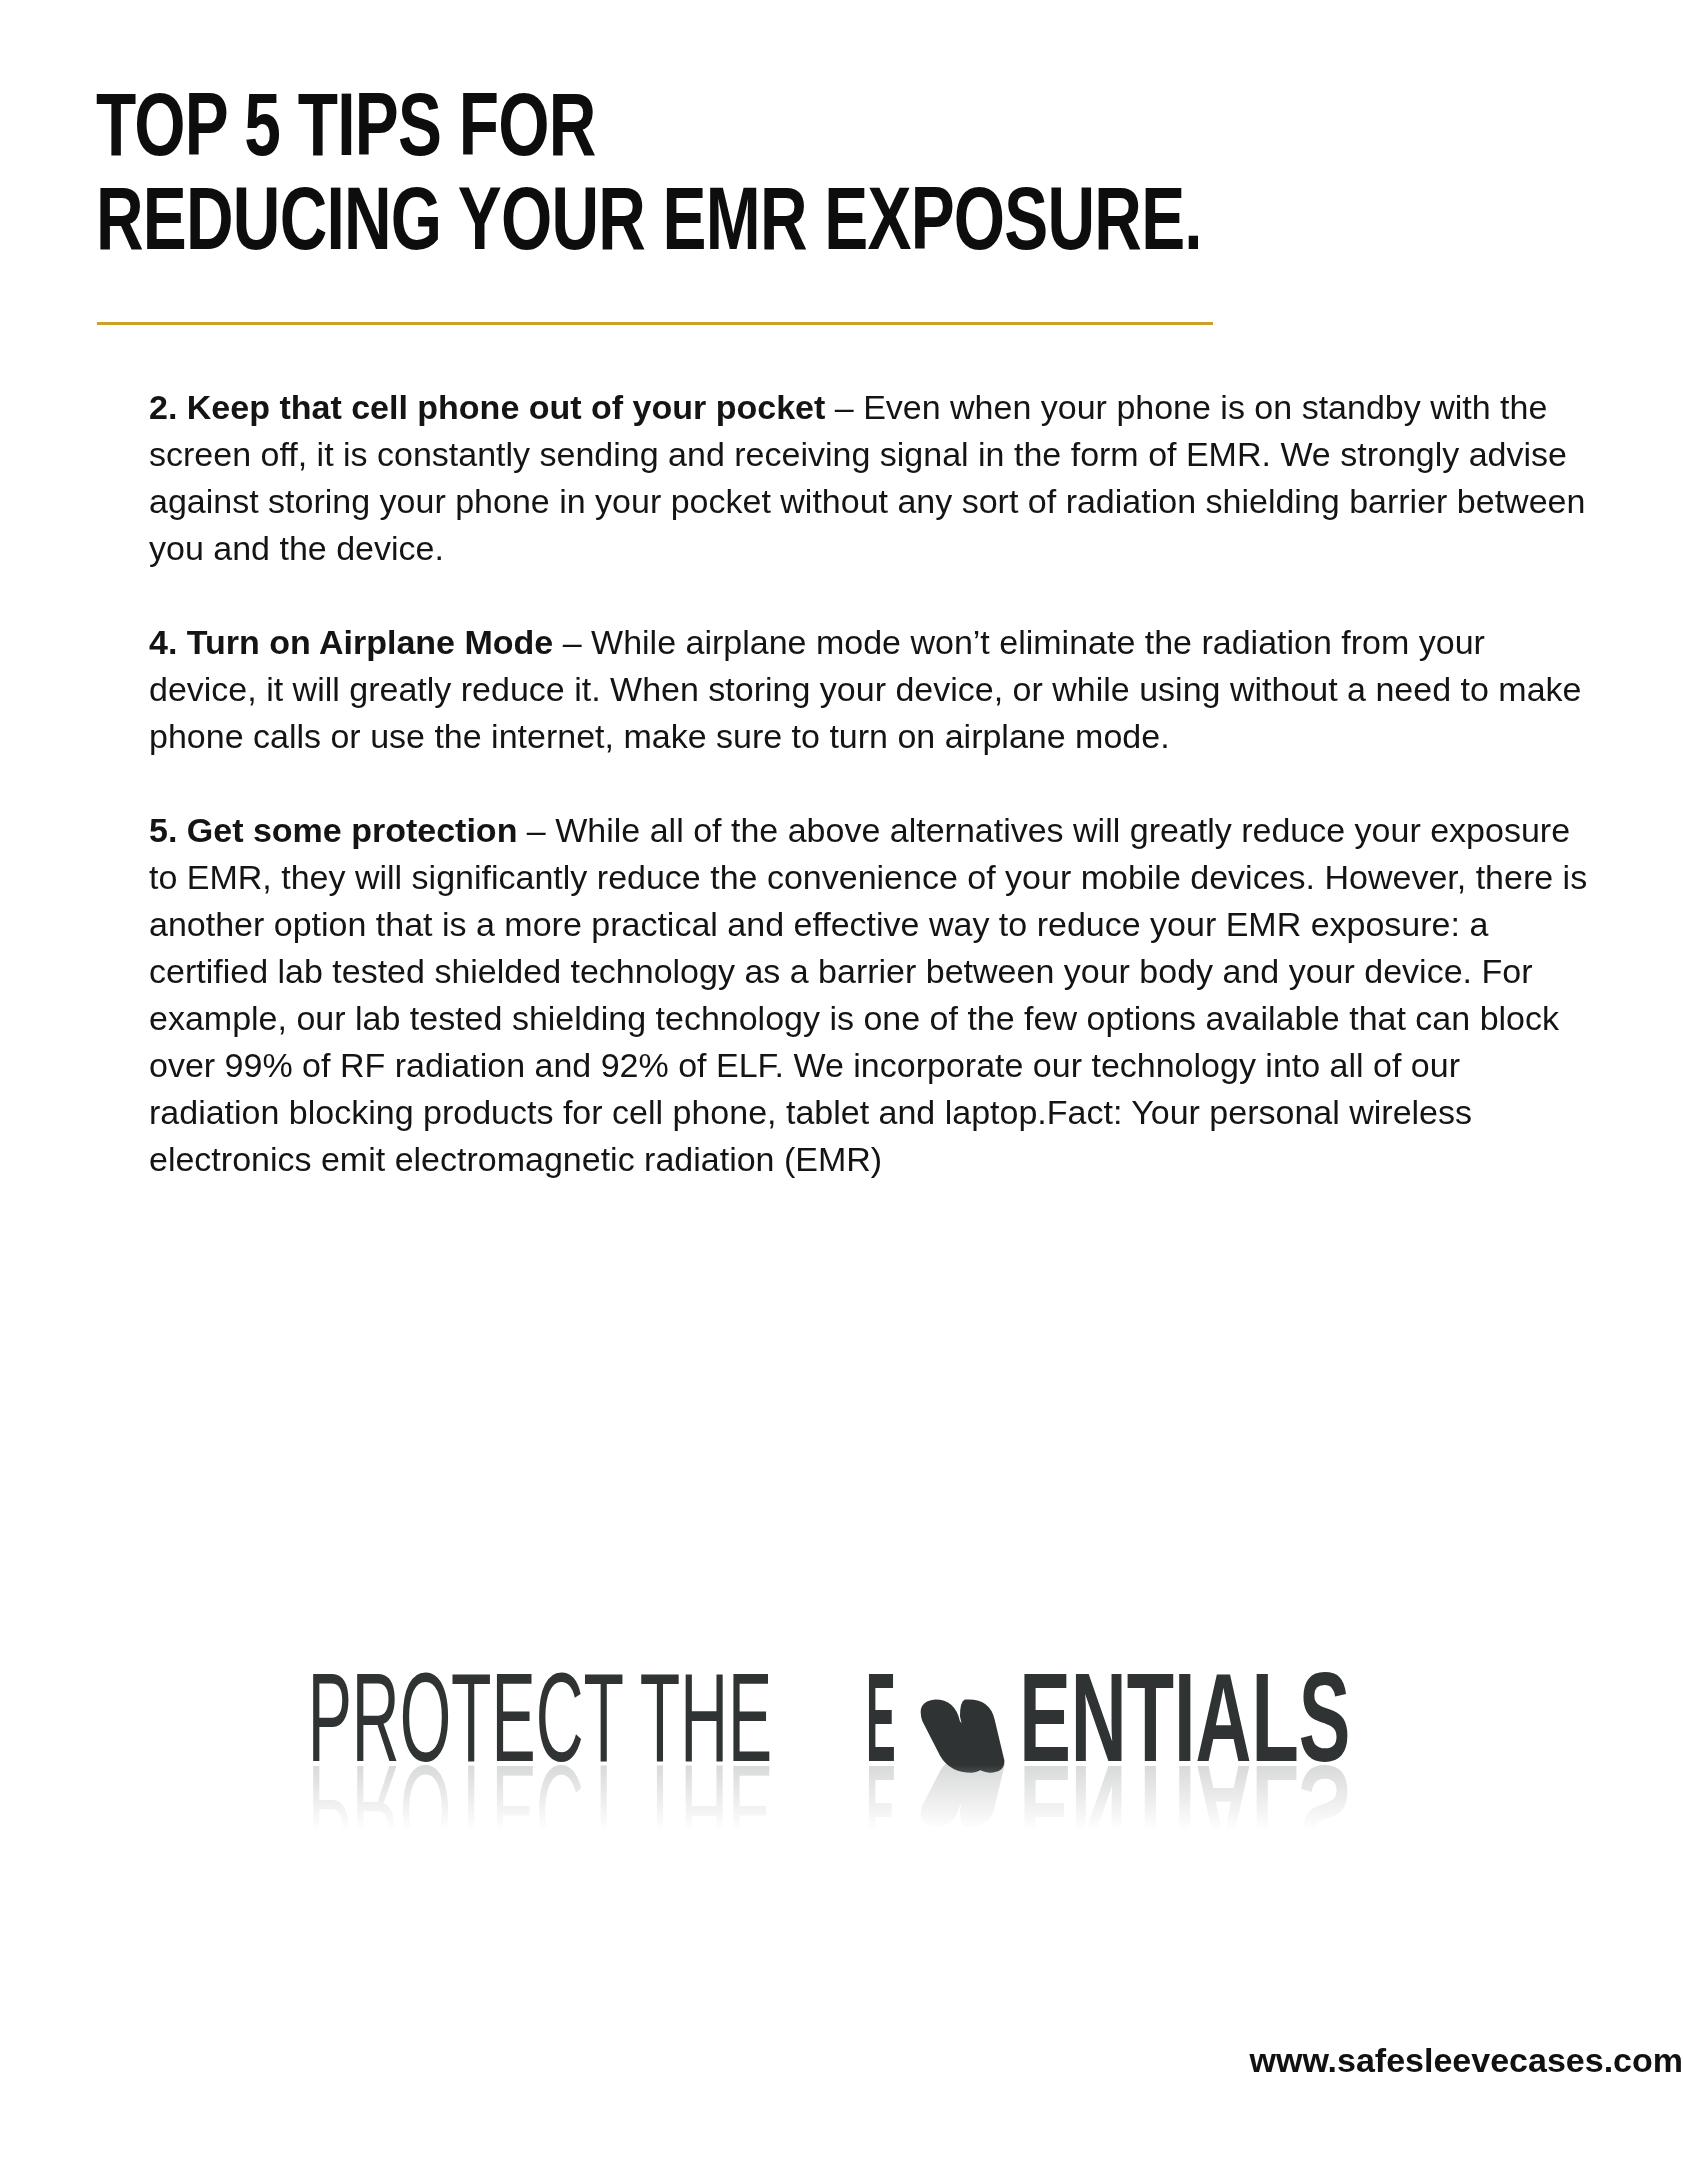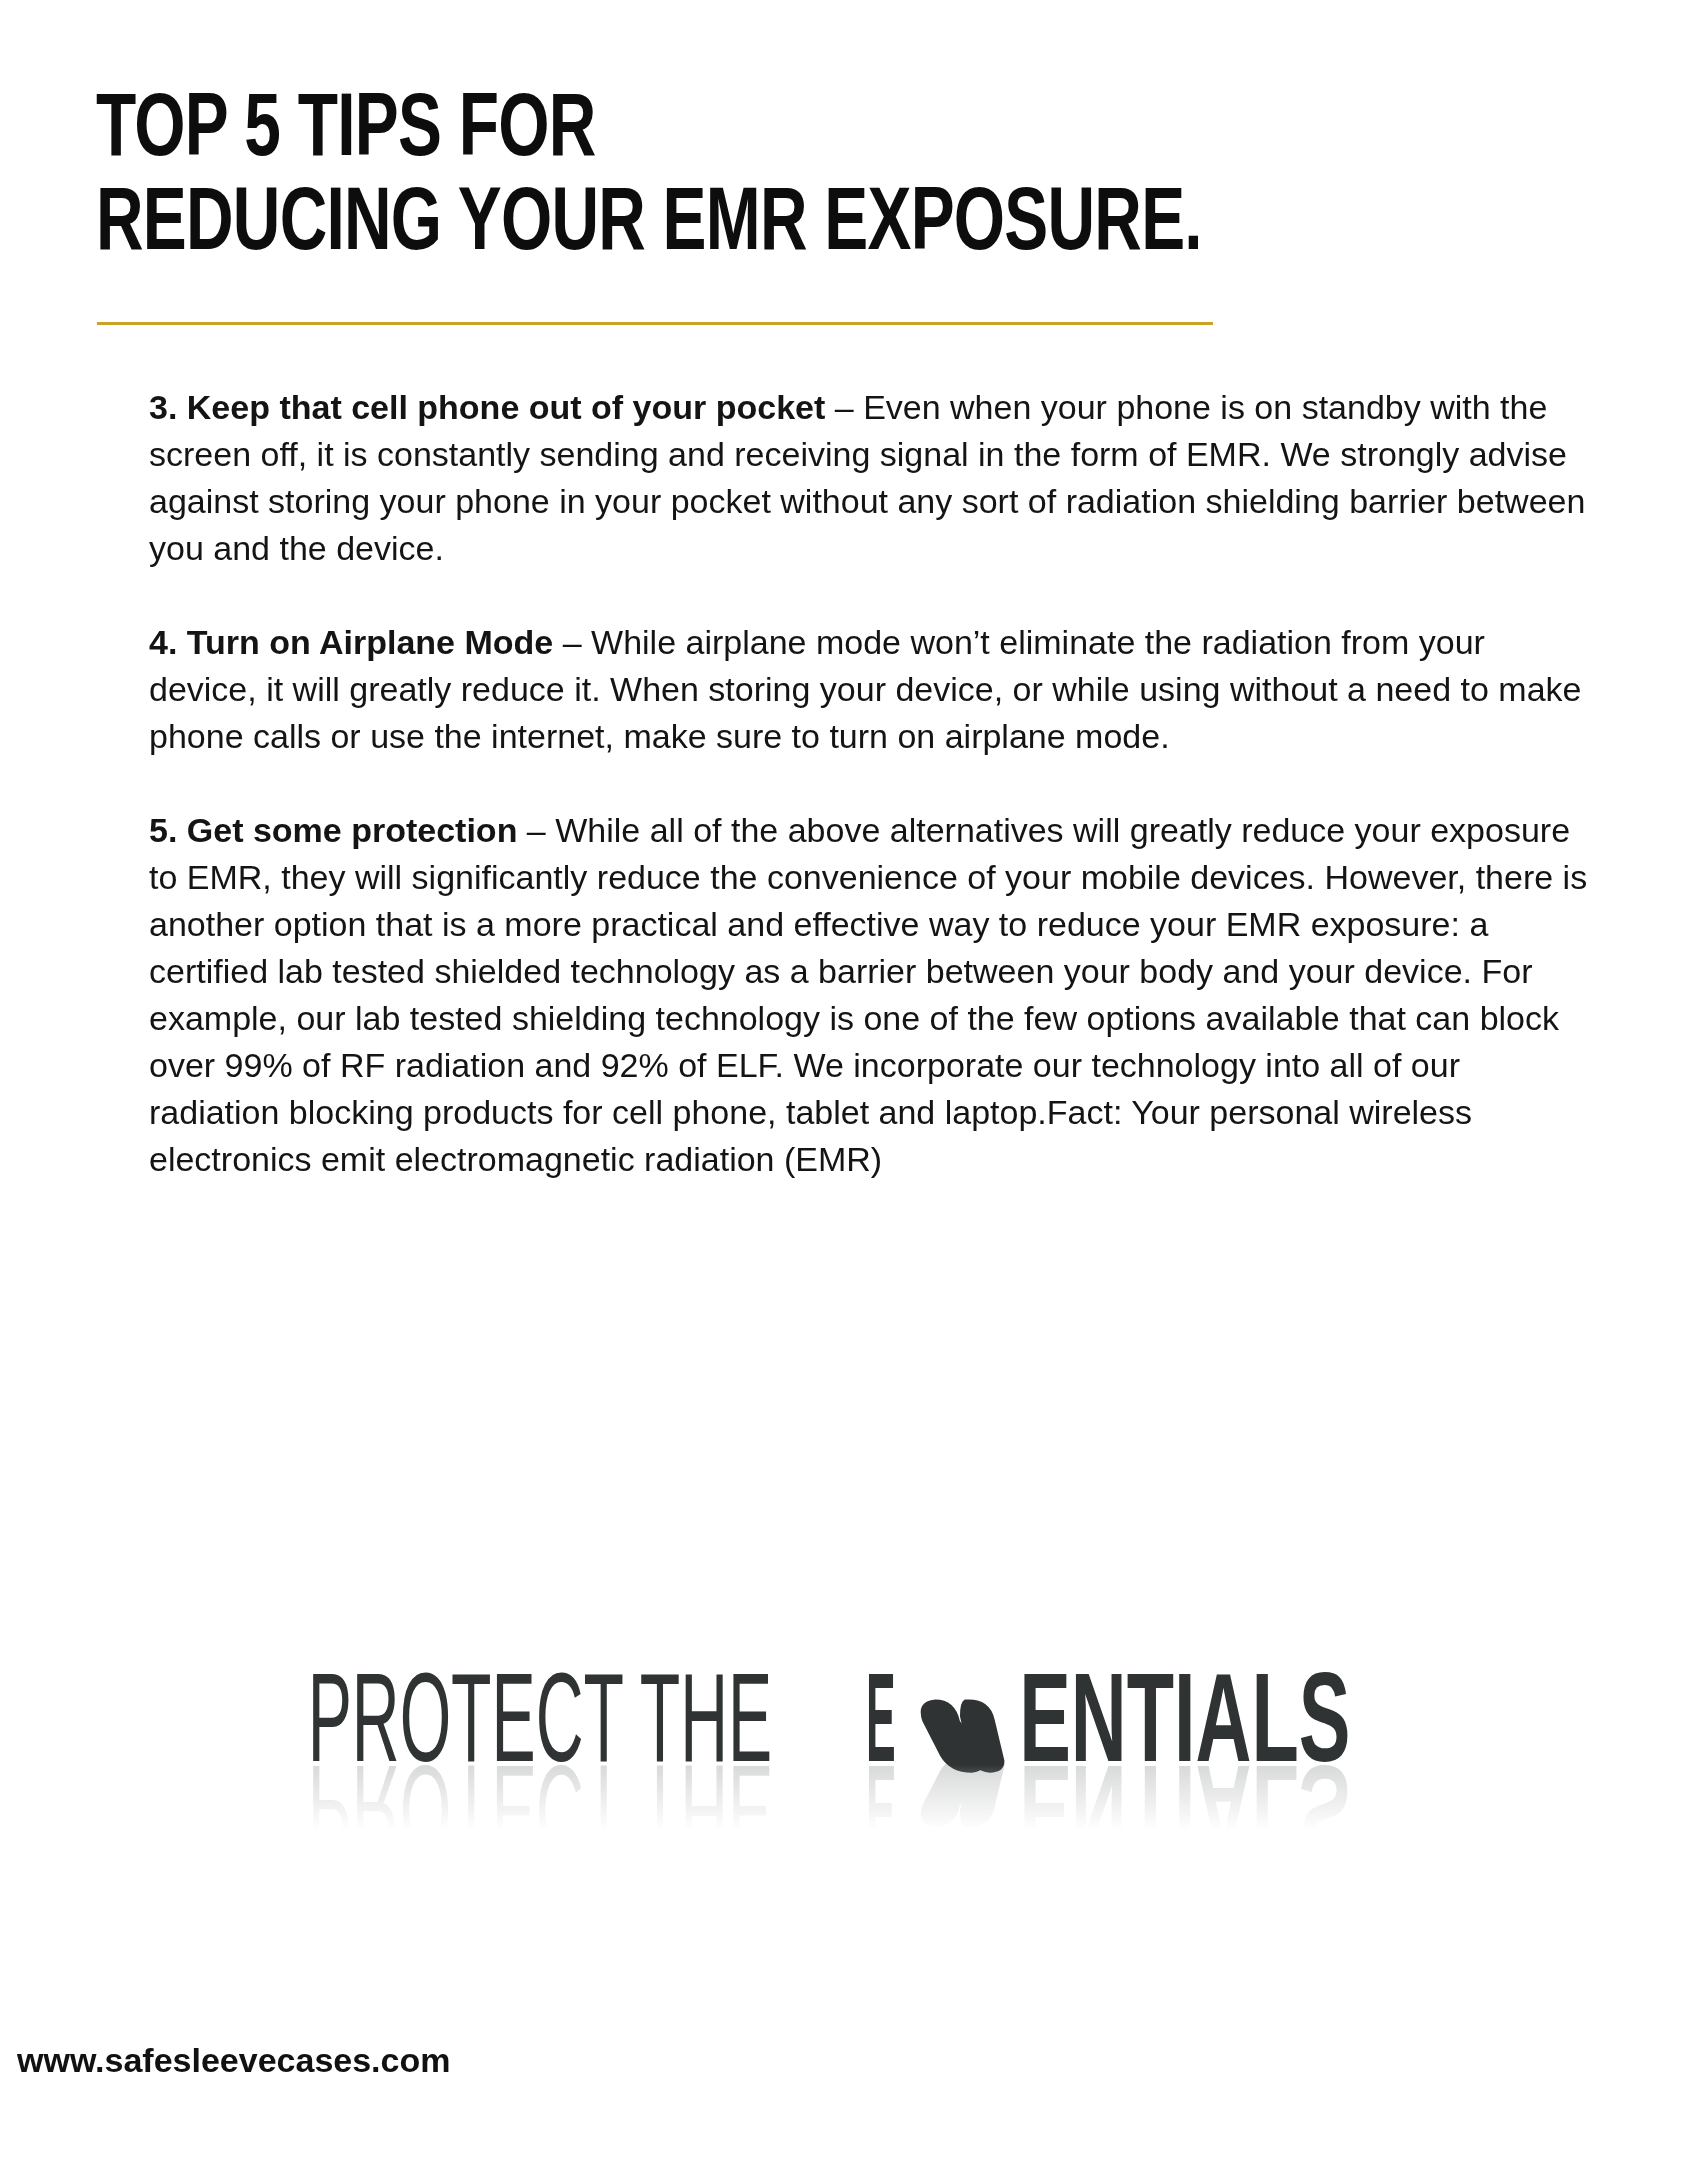--- a/index.html
+++ b/index.html
@@ -4,34 +4,34 @@
 <style>
   html, body { margin: 0; padding: 0; background: #ffffff; }
   body { width: 1683px; height: 2178px; position: relative; overflow: hidden; font-family: "Liberation Sans", sans-serif; color: #111; }
   .heading { position: absolute; left: 96px; top: 77px; margin: 0; font-family: "Liberation Sans", sans-serif; font-weight: bold; font-size: 89px; line-height: 94px; color: #0d0d0d; transform-origin: left top; transform: scaleX(0.74); white-space: nowrap; letter-spacing: -1px; }
   .heading span { display: block; }
   .rule { position: absolute; left: 97px; top: 322px; width: 1116px; height: 3px; background: #c9a227; }
   .body { position: absolute; left: 149px; top: 384px; width: 1445px; font-size: 34px; line-height: 47px; color: #141414; }
   .tip { margin: 0 0 47px 0; }
   .tip b { font-weight: bold; }
   .logo { position: absolute; left: 307px; top: 1662px; width: 1049px; height: 168px; }
-  .url { position: absolute; left: 0; width: 1683px; top: 2041px; text-align: left; padding-left: 17px; box-sizing: border-box; font-size: 34px; font-weight: bold; color: #111; }
+  .url { position: absolute; left: 0; width: 1683px; top: 2041px; text-align: right; padding-left: 25px; box-sizing: border-box; font-size: 34px; font-weight: bold; color: #111; }
 </style>
 </head>
 <body>
 
 <h1 class="heading">
   <span>TOP 5 TIPS FOR</span>
   <span>REDUCING YOUR EMR EXPOSURE.</span>
 </h1>
 
 <div class="rule"></div>
 
 <div class="body">
-  <p class="tip"><b>3. Keep that cell phone out of your pocket</b><span> – </span><span>Even when your phone is on standby with the screen off, it is constantly sending and receiving signal in the form of EMR. We strongly advise against storing your phone in your pocket without any sort of radiation shielding barrier between you and the device.</span></p>
+  <p class="tip"><b>2. Keep that cell phone out of your pocket</b><span> – </span><span>Even when your phone is on standby with the screen off, it is constantly sending and receiving signal in the form of EMR. We strongly advise against storing your phone in your pocket without any sort of radiation shielding barrier between you and the device.</span></p>
   <p class="tip"><b>4. Turn on Airplane Mode</b><span> – </span><span>While airplane mode won’t eliminate the radiation from your device, it will greatly reduce it. When storing your device, or while using without a need to make phone calls or use the internet, make sure to turn on airplane mode.</span></p>
   <p class="tip"><b>5. Get some protection</b><span> – </span><span>While all of the above alternatives will greatly reduce your exposure to EMR, they will significantly reduce the convenience of your mobile devices. However, there is another option that is a more practical and effective way to reduce your EMR exposure: a certified lab tested shielded technology as a barrier between your body and your device. For example, our lab tested shielding technology is one of the few options available that can block over 99% of RF radiation and 92% of ELF. We incorporate our technology into all of our radiation blocking products for cell phone, tablet and laptop.Fact: Your personal wireless electronics emit electromagnetic radiation (EMR)</span></p>
 </div>
 
 <div class="logo">
   <svg width="1049" height="168" viewBox="0 0 1060 170" xmlns="http://www.w3.org/2000/svg">
     <defs>
       <linearGradient id="fade" x1="0" y1="0" x2="0" y2="1">
         <stop offset="0" stop-color="#ffffff" stop-opacity="0"></stop>
         <stop offset="1" stop-color="#ffffff" stop-opacity="1"></stop>

